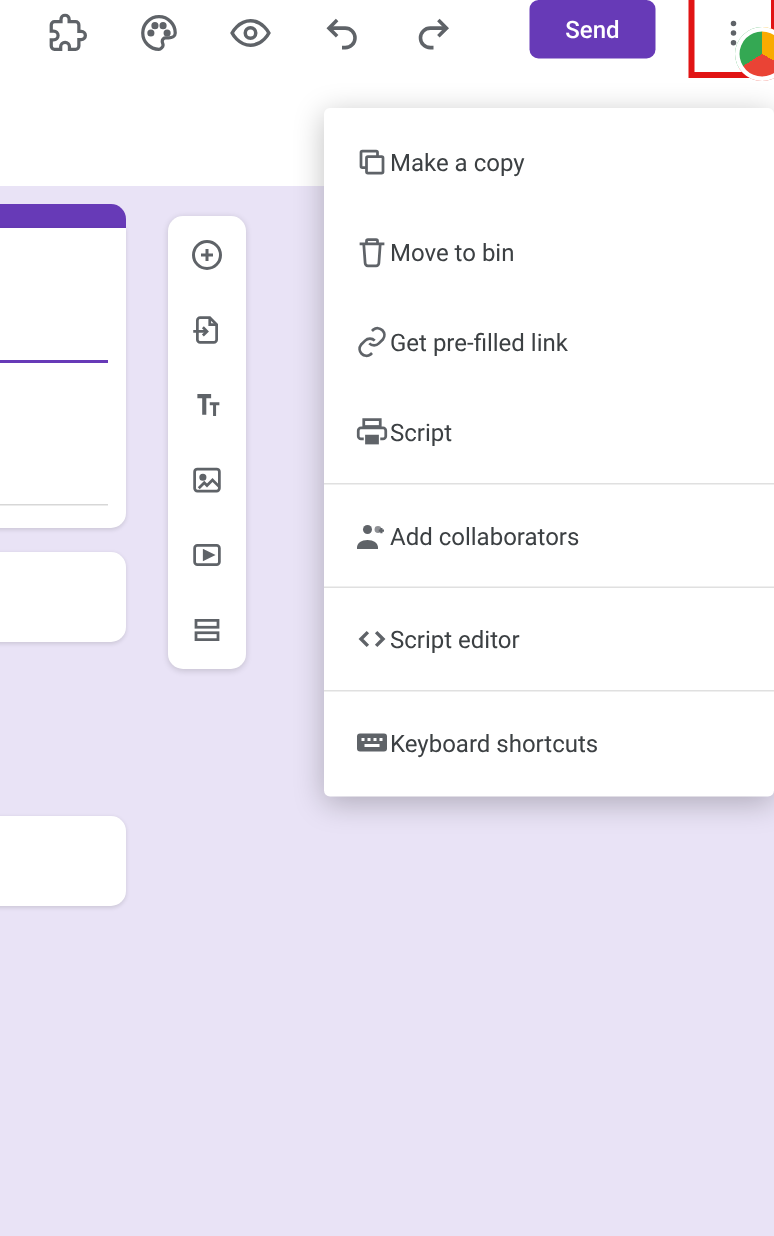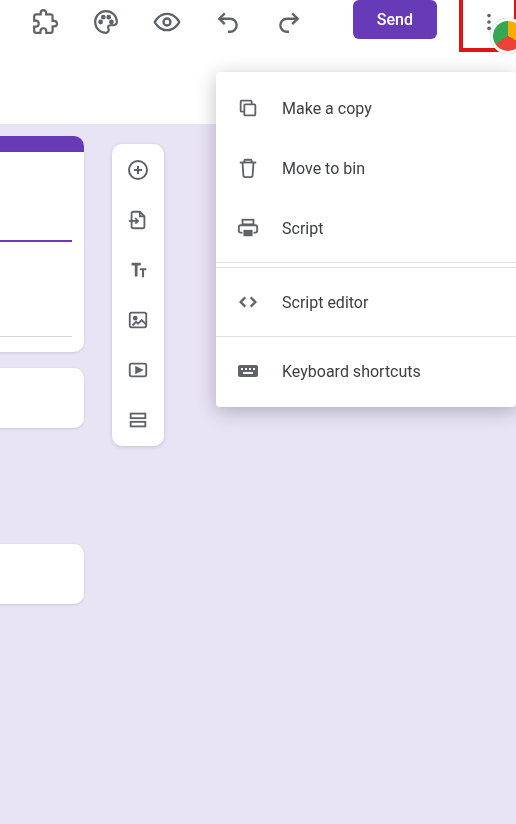--- a/index.html
+++ b/index.html
@@ -130,21 +130,20 @@
     border-radius: 4px;
     box-shadow: 0 4px 20px rgba(0,0,0,0.25);
     z-index: 20;
     padding-top: 6px; padding-bottom: 6px;
   }
   .menu-item {
     display: flex; align-items: center;
     height: 60px;
     padding: 0 20px;
     cursor: pointer;
-    gap: 22px;
     color: #3c4043;
     font-size: 16px;
   }
   .menu-icon { width:24px; height:24px; color:#5f6368; flex:0 0 24px; display:flex;align-items:center;justify-content:center;}
   .menu .sep { height:1px; background:#e0e0e0; margin: 4px 0; }
 
   svg { display:block; }
 </style>
 </head>
 <body>
@@ -264,28 +263,48 @@
           <path d="M3 6h18"></path>
           <path d="M8 6V4a1 1 0 0 1 1-1h6a1 1 0 0 1 1 1v2"></path>
           <path d="M6 6l1 14a2 2 0 0 0 2 2h6a2 2 0 0 0 2-2l1-14"></path>
         </svg>
     </span>
     <span>Move to bin</span>
   </div>
   <div class="menu-item">
     <span class="menu-icon">
       <svg width="22" height="22" viewBox="0 0 24 24" fill="none" stroke="currentColor" stroke-width="2">
+          <path d="M10 13a5 5 0 0 0 7 0l3-3a5 5 0 0 0-7-7l-1 1"></path>
+          <path d="M14 11a5 5 0 0 0-7 0l-3 3a5 5 0 0 0 7 7l1-1"></path>
+        </svg>
+    </span>
+    <span>Get pre-filled link</span>
+  </div>
+  <div class="menu-item">
+    <span class="menu-icon">
+      <svg width="22" height="22" viewBox="0 0 24 24" fill="none" stroke="currentColor" stroke-width="2">
           <rect x="6" y="3" width="12" height="5"></rect>
           <path d="M6 17H4a2 2 0 0 1-2-2v-4a2 2 0 0 1 2-2h16a2 2 0 0 1 2 2v4a2 2 0 0 1-2 2h-2"></path>
           <rect x="7" y="14" width="10" height="7" fill="currentColor" stroke="none"></rect>
         </svg>
     </span>
     <span>Script</span>
   </div>
   <div class="sep"></div>
+  <div class="menu-item">
+    <span class="menu-icon">
+      <svg width="24" height="24" viewBox="0 0 24 24" fill="currentColor">
+          <circle cx="9" cy="8" r="3"></circle>
+          <path d="M2 20c0-3 3-5 7-5s7 2 7 5v1H2z"></path>
+          <circle cx="16" cy="8" r="2.3" opacity="0.7"></circle>
+          <path d="M20 8h-1V7h-1.5v1h-1v1.5h1v1H19v-1h1z"></path>
+        </svg>
+    </span>
+    <span>Add collaborators</span>
+  </div>
   <div class="sep"></div>
   <div class="menu-item">
     <span class="menu-icon">
       <svg width="22" height="22" viewBox="0 0 24 24" fill="none" stroke="currentColor" stroke-width="2.5">
           <polyline points="9 7 4 12 9 17"></polyline>
           <polyline points="15 7 20 12 15 17"></polyline>
         </svg>
     </span>
     <span>Script editor</span>
   </div>

